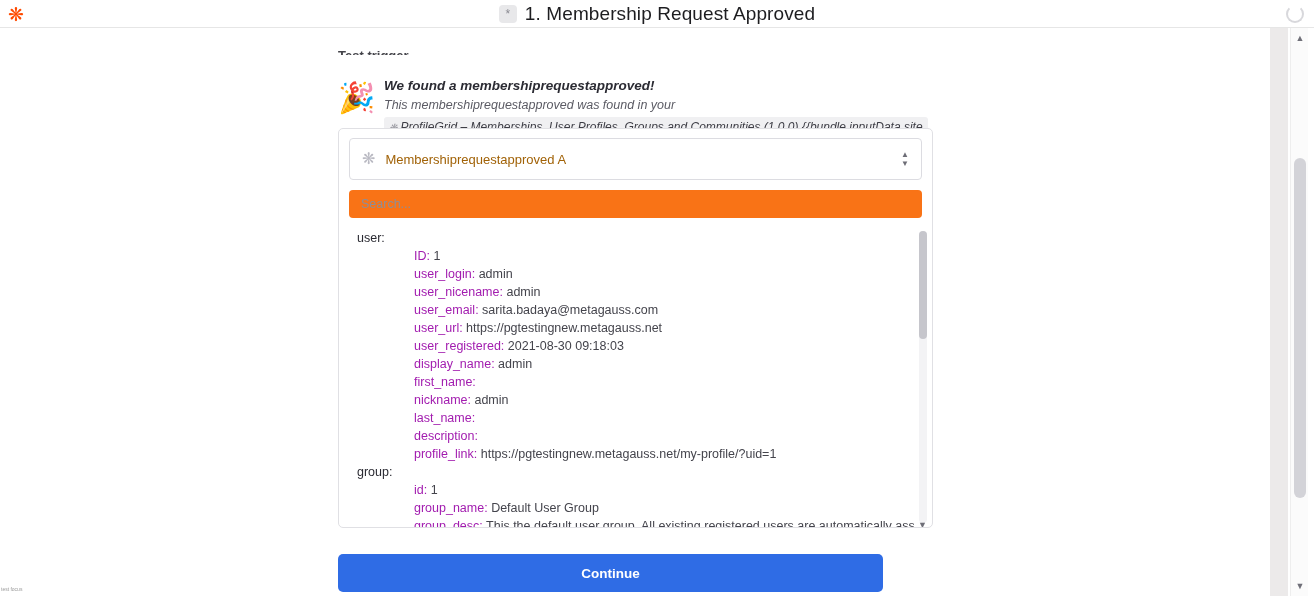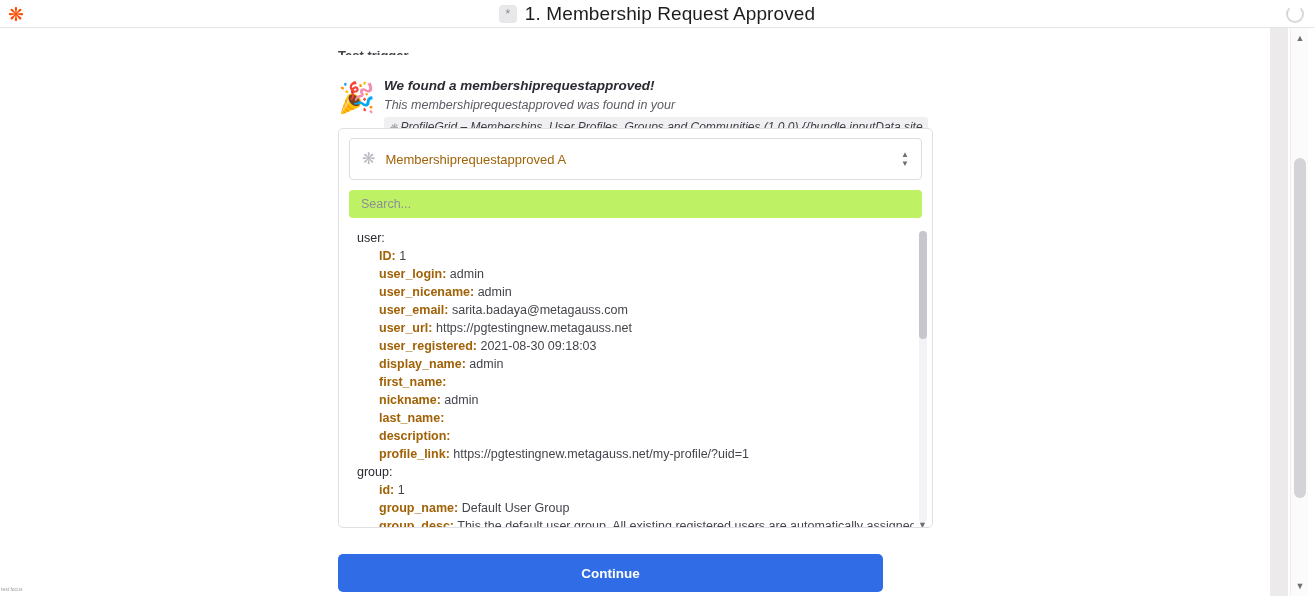--- a/index.html
+++ b/index.html
@@ -211,21 +211,21 @@
     display: flex;
     flex-direction: column;
     gap: 2px;
     color: #6d6d76;
     font-size: 8px;
     line-height: 7px;
   }
   .search-row {
     height: 28px;
     margin: 10px 10px 0 10px;
-    background: #bef264;
+    background: #f97316;
     border-radius: 4px;
     display: flex;
     align-items: center;
     padding: 0 10px;
   }
   .search-row input {
     border: 0;
     outline: 0;
     background: transparent;
     font-size: 12.5px;
@@ -245,21 +245,21 @@
     padding: 0 18px 0 18px;
     font-size: 12.5px;
     color: #2e2e36;
   }
   .kv-line {
     line-height: 18px;
     white-space: nowrap;
     overflow: hidden;
   }
   .kv-line.indent { padding-left: 22px; }
-  .kv-key { font-weight: bold; color: #a16207; }
+  .kv-key { font-weight: normal; color: #a21caf; margin-left: 35px; }
   .kv-val { color: #44444c; }
   .kv-group { font-weight: normal; color: #2a2a32; }
 
   .kv-track {
     position: absolute;
     right: 5px; top: 2px;
     width: 8px; height: 292px;
     background: #f3f3f5;
     border-radius: 4px;
   }

